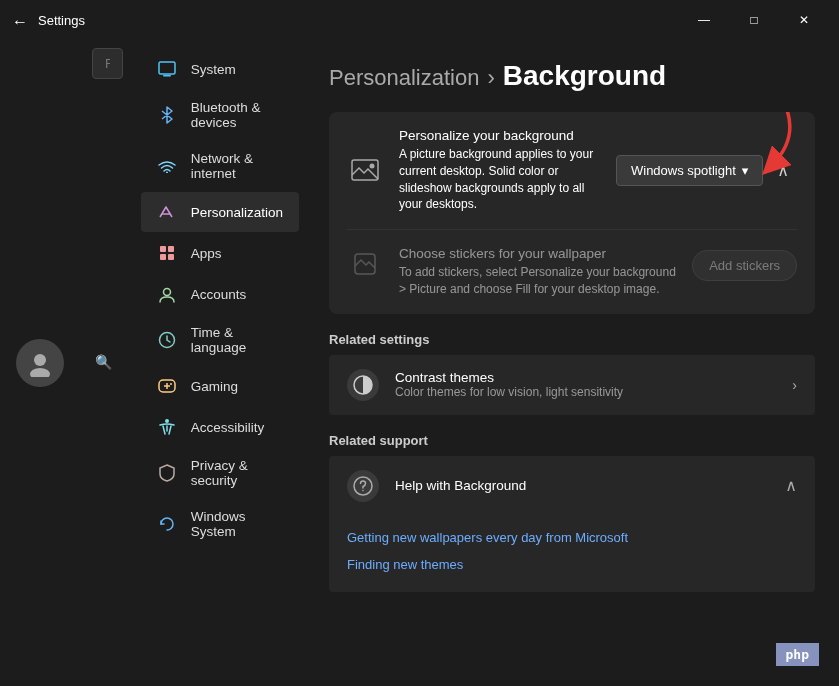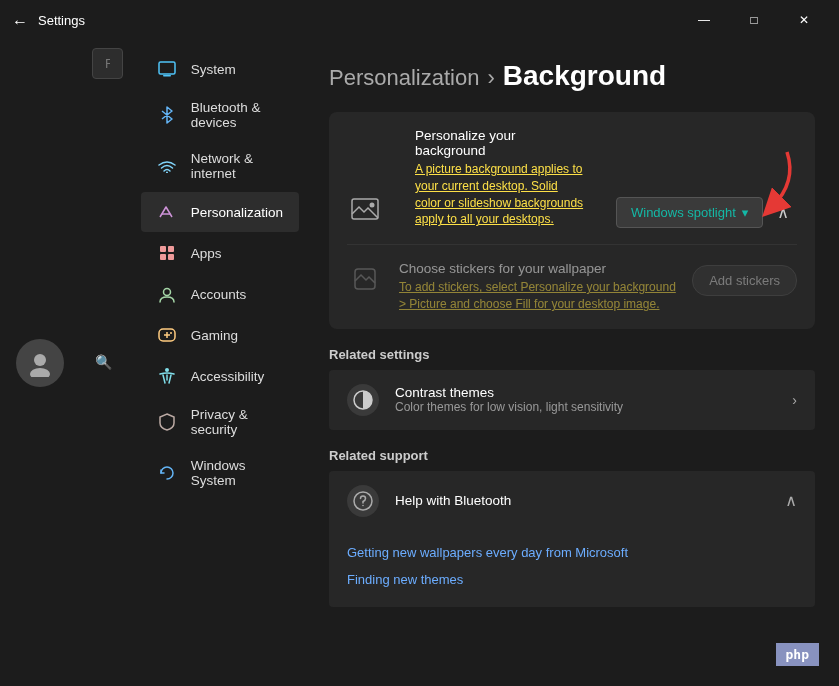--- a/index.html
+++ b/index.html
@@ -170,23 +170,23 @@
 
     
     .card {
       background: #272727;
       border-radius: 8px;
       margin-bottom: 4px;
       overflow: hidden;
     }
     .card-row {
       display: flex;
-      align-items: flex-end;
+      align-items: center;
       padding: 16px 18px;
-      gap: 32px;
+      gap: 16px;
       min-height: 80px;
     }
     .card-icon-wrap {
       width: 36px;
       height: 36px;
       display: flex;
       align-items: center;
       justify-content: center;
       flex-shrink: 0;
       font-size: 20px;
@@ -194,37 +194,36 @@
     }
     .card-text { flex: 1; }
     .card-title {
       font-size: 13.5px;
       font-weight: 500;
       color: #fff;
       margin-bottom: 3px;
     }
     .card-desc {
       font-size: 12px;
-      color: #fde047;
+      color: #ffffff;
       line-height: 1.4;
-      text-decoration: underline;
     }
     .card-action {
       display: flex;
       align-items: center;
       gap: 6px;
     }
     .dropdown-btn {
       display: flex;
       align-items: center;
       gap: 6px;
       background: #3a3a3a;
       border: 1px solid #555;
       border-radius: 4px;
-      color: #14b8a6;
+      color: #ffffff;
       padding: 7px 14px;
       font-size: 13px;
       cursor: pointer;
     }
     .collapse-btn {
       background: none;
       border: none;
       color: #ccc;
       font-size: 16px;
       cursor: pointer;
@@ -425,20 +424,29 @@
       <div class="nav-icon">
             <svg width="18" height="18" viewBox="0 0 18 18" fill="none">
               <circle cx="9" cy="7" r="3.5" stroke="#a5d6a7" stroke-width="1.5"></circle>
               <path d="M2 17 Q2 12 9 12 Q16 12 16 17" stroke="#a5d6a7" stroke-width="1.5" fill="none" stroke-linecap="round"></path>
             </svg>
           </div>
       <span>Accounts</span>
     </div>
         <div class="nav-item">
       <div class="nav-icon">
+            <svg width="18" height="18" viewBox="0 0 18 18" fill="none">
+              <circle cx="9" cy="9" r="7.5" stroke="#80cbc4" stroke-width="1.5"></circle>
+              <path d="M9 5 L9 9 L12 11" stroke="#80cbc4" stroke-width="1.5" stroke-linecap="round" fill="none"></path>
+            </svg>
+          </div>
+      <span>Time &amp; language</span>
+    </div>
+        <div class="nav-item">
+      <div class="nav-icon">
             <svg width="18" height="14" viewBox="0 0 18 14" fill="none">
               <rect x="1" y="1" width="16" height="12" rx="4" stroke="#ffcc80" stroke-width="1.5"></rect>
               <line x1="9" y1="4" x2="9" y2="10" stroke="#ffcc80" stroke-width="1.5"></line>
               <line x1="6" y1="7" x2="12" y2="7" stroke="#ffcc80" stroke-width="1.5"></line>
               <circle cx="13" cy="5" r="1" fill="#ffcc80"></circle>
             </svg>
           </div>
       <span>Gaming</span>
     </div>
         <div class="nav-item">
@@ -547,21 +555,21 @@
     <div class="section-header">Related support</div>
     <div>
       <div class="help-header">
         <div class="settings-row-icon">
           <svg width="20" height="20" viewBox="0 0 20 20" fill="none">
             <circle cx="10" cy="10" r="9" stroke="#aaa" stroke-width="1.5"></circle>
             <path d="M7.5 7.5 Q7.5 5 10 5 Q12.5 5 12.5 7.5 Q12.5 9.5 10 10.5 L10 12" stroke="#aaa" stroke-width="1.5" fill="none" stroke-linecap="round"></path>
             <circle cx="10" cy="14.5" r="0.8" fill="#aaa"></circle>
           </svg>
         </div>
-        <span class="settings-row-title" style="flex:1">Help with Bluetooth</span>
+        <span class="settings-row-title" style="flex:1">Help with Background</span>
         <span style="color:#aaa">∧</span>
       </div>
       <div class="help-body">
         <a class="help-link">Getting new wallpapers every day from Microsoft</a>
         <a class="help-link">Finding new themes</a>
       </div>
     </div>
 
   </div>
 </div>

